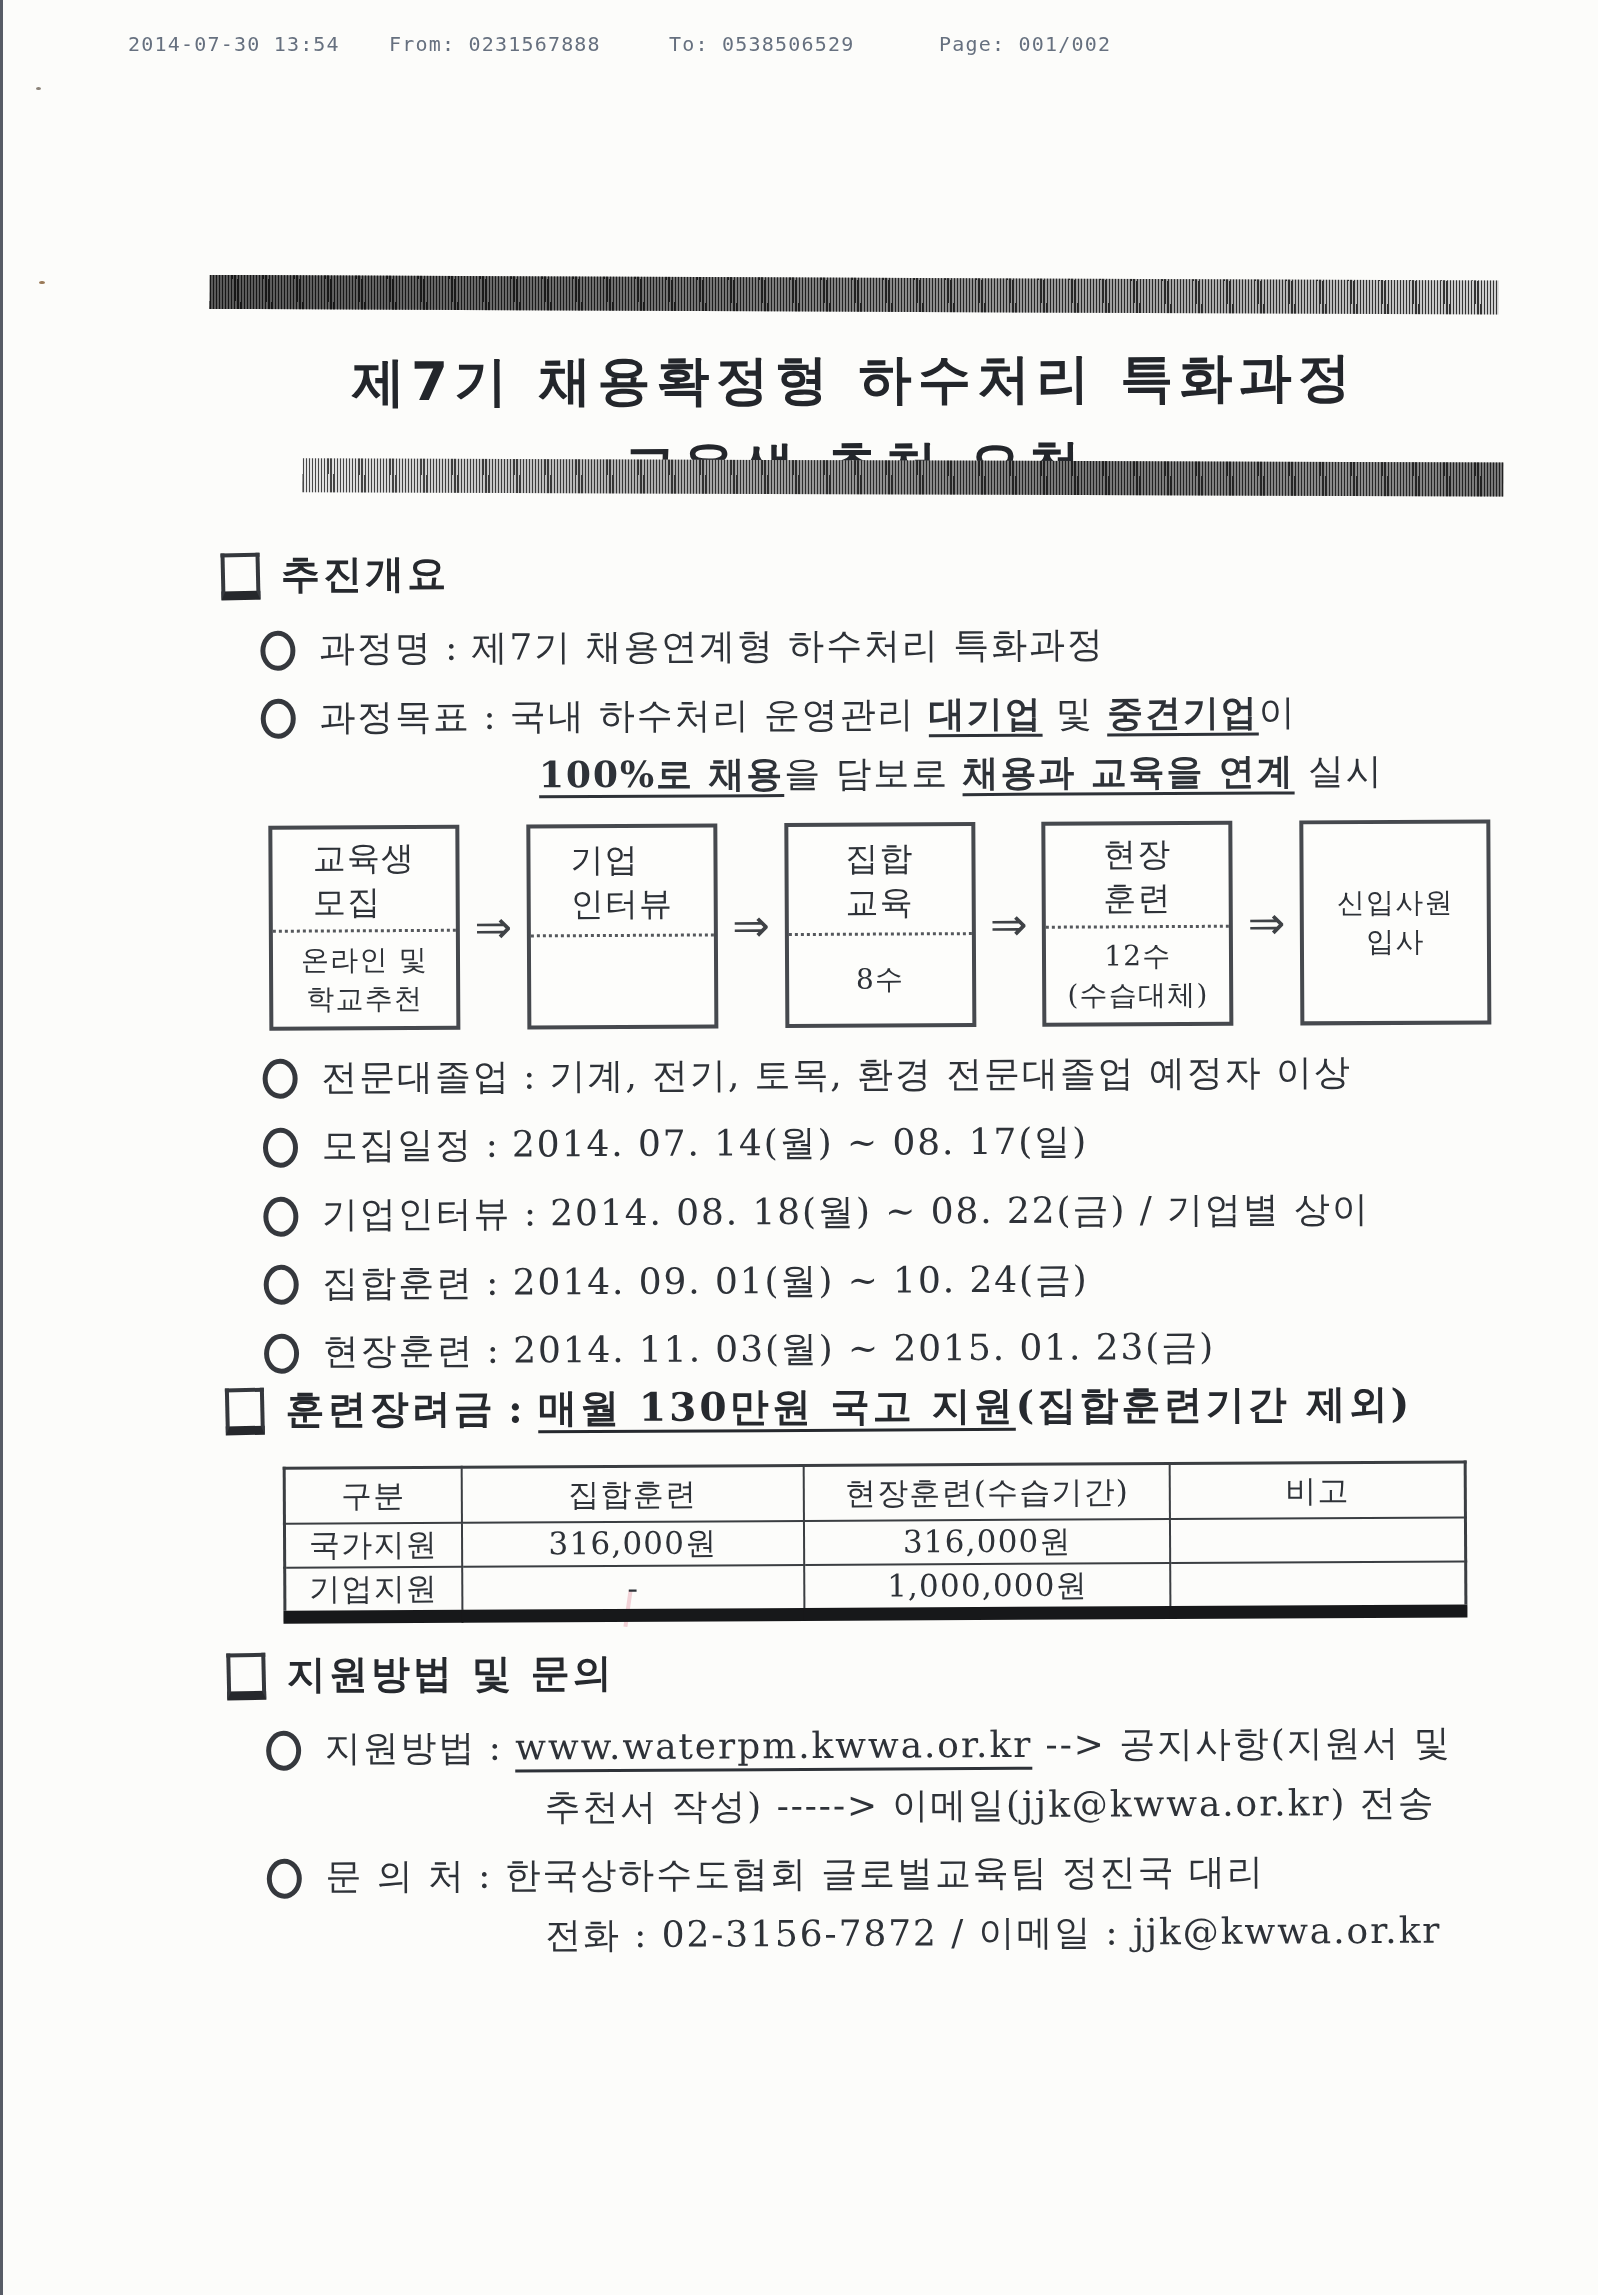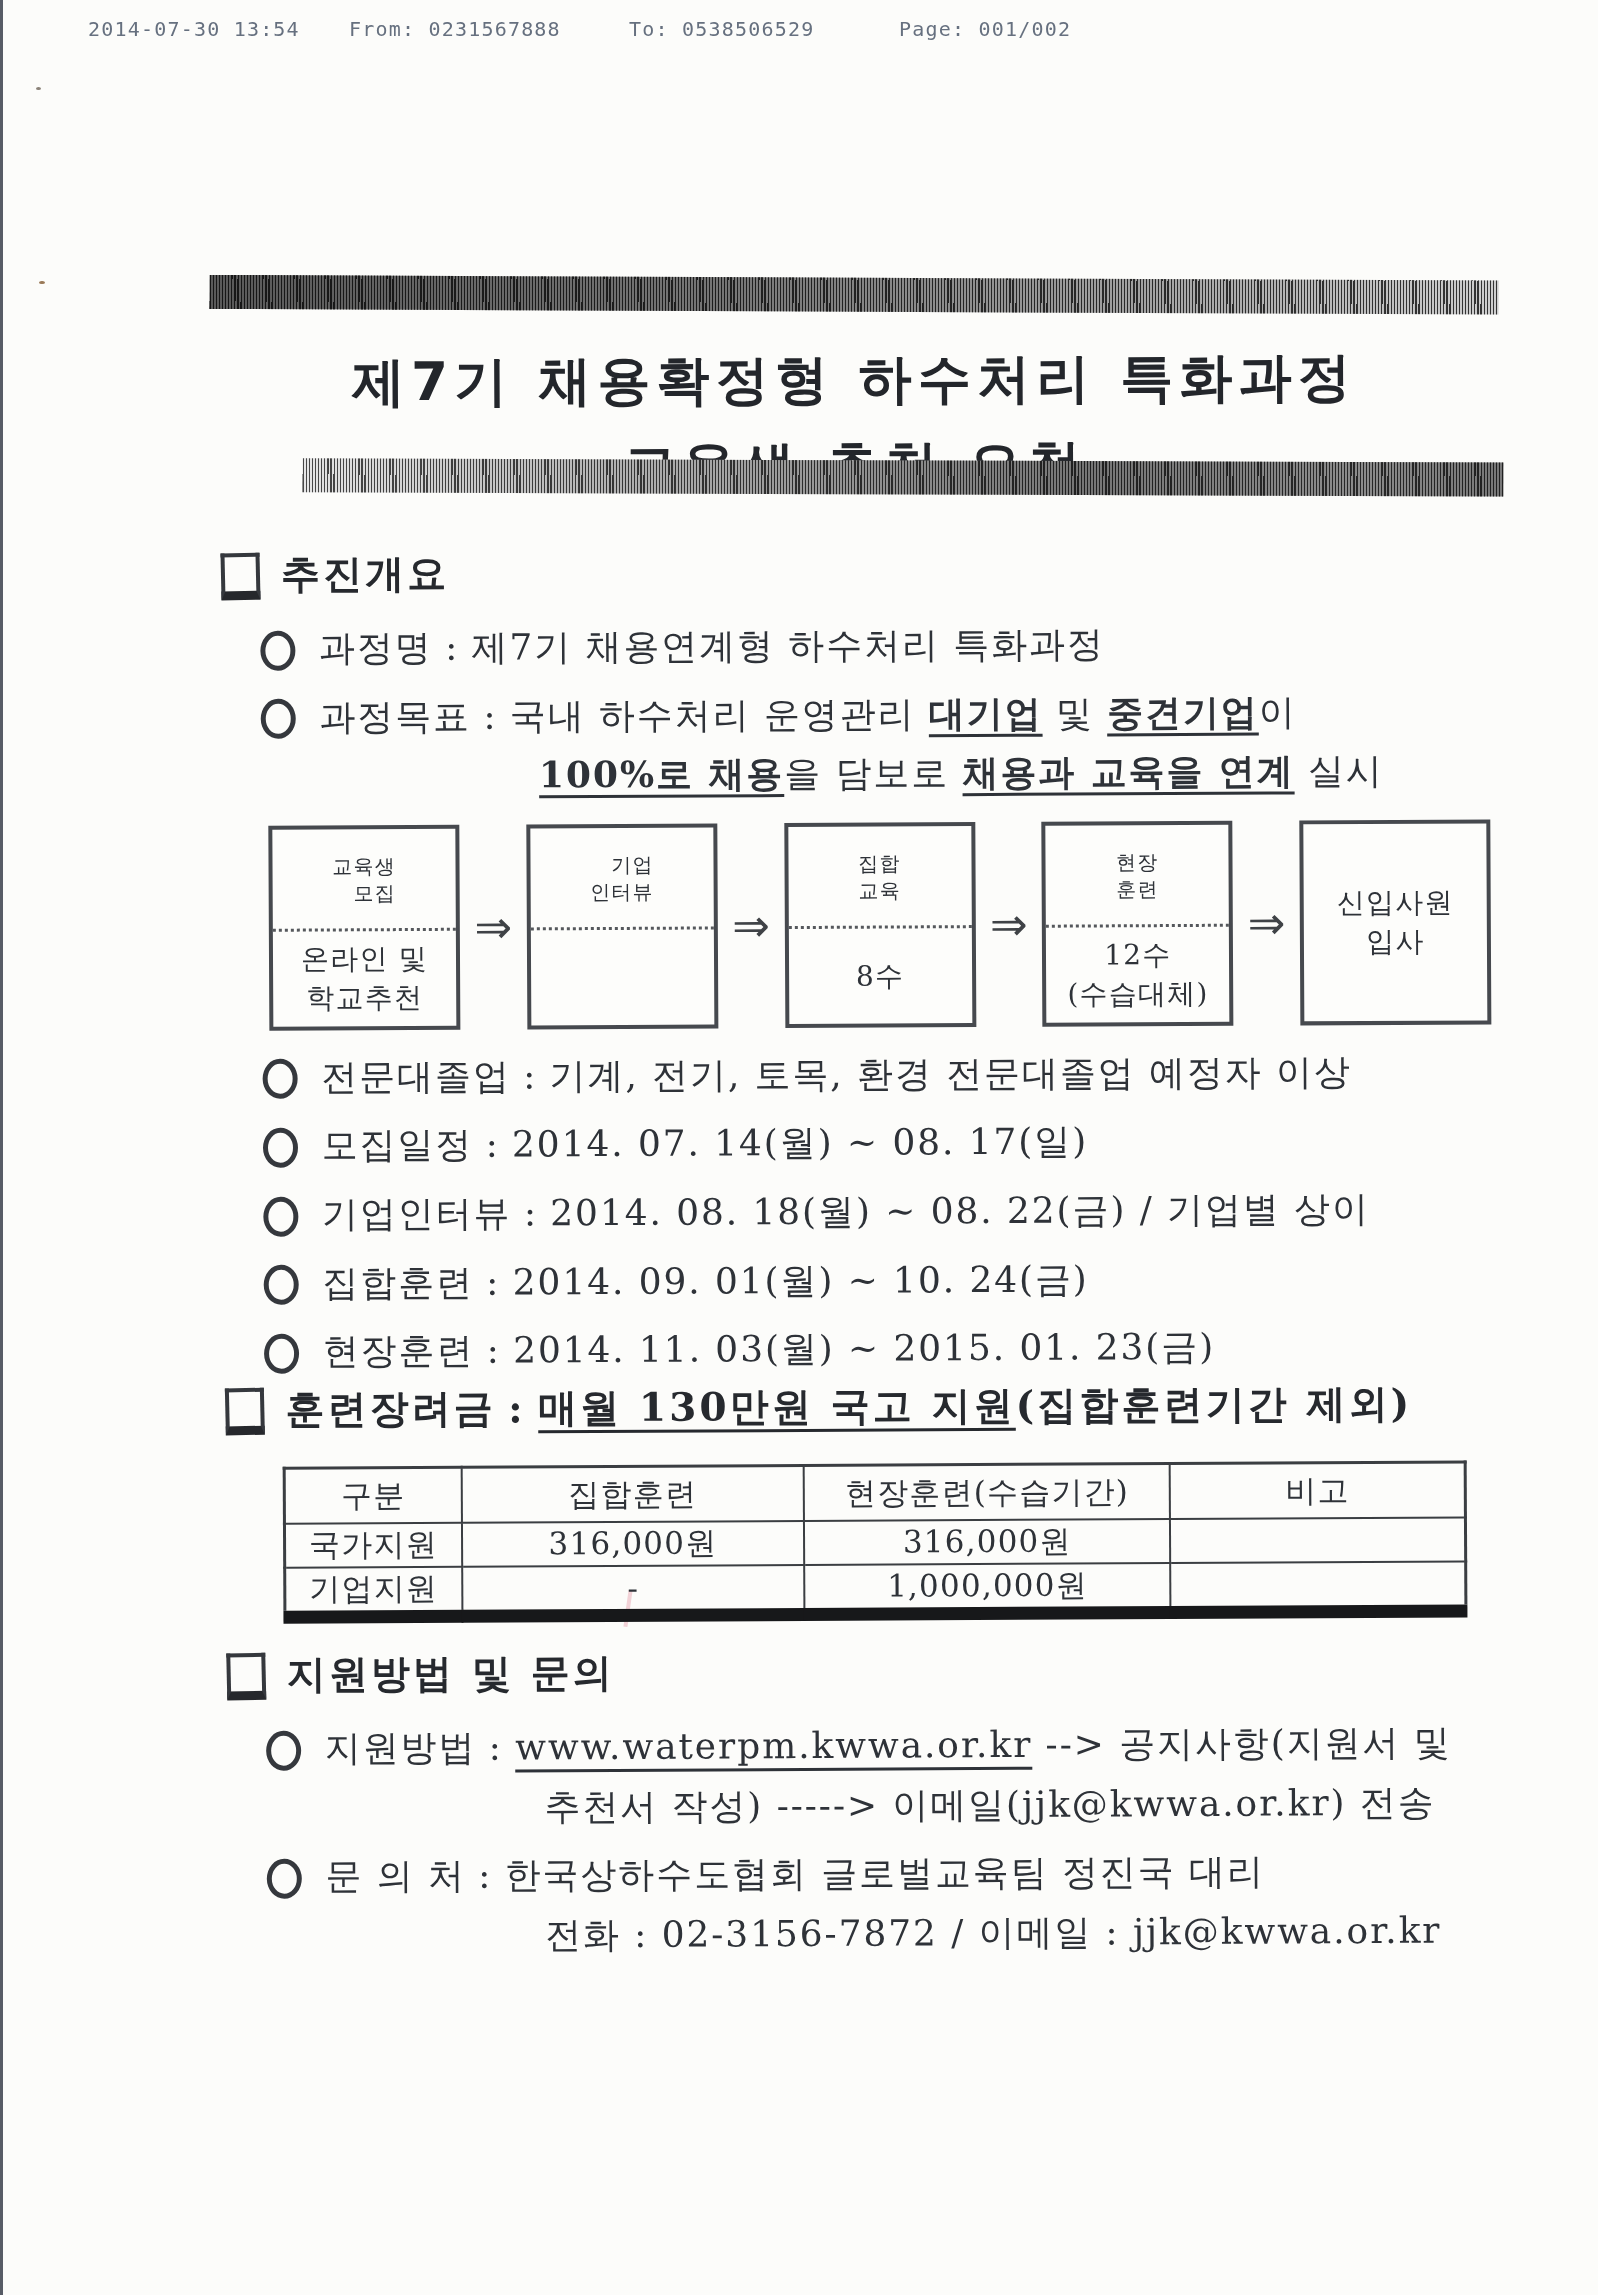--- a/index.html
+++ b/index.html
@@ -11,21 +11,21 @@
   }
   
   .edge-line{position:absolute;left:0;top:0;width:3.1px;height:100%;background:#39404b;opacity:.85;}
   .speck1{position:absolute;left:36px;top:87px;width:5px;height:3.1px;background:#8a8278;border-radius:50%;}
   .speck2{position:absolute;left:39px;top:281px;width:5.6px;height:3.1px;background:#9a7a58;border-radius:50%;}
   .pink-mark{position:absolute;left:626px;top:1590px;width:3.7px;height:37px;background:#e8a7b4;opacity:.5;transform:rotate(8deg);}
 
   
   .fax-header{position:absolute;top:17.4px;left:0;width:100%;height:27px;
     font-family:"DejaVu Sans Mono","Liberation Mono",monospace;font-size:20px;color:#66707f;letter-spacing:1.2px;}
-  .fax-header span{position:absolute;top:0;white-space:nowrap;}
+  .fax-header span{position:absolute;top:15px;white-space:nowrap;margin-left:40px;}
   .fh-dt{left:88px;} .fh-from{left:349px;} .fh-to{left:629px;} .fh-page{left:899px;}
 
   
   .doc{position:absolute;inset:0;transform:rotate(-0.3deg);}
 
   .bar{position:absolute;height:34px;}
   .bar-top{left:214px;top:278px;width:1289px;transform:rotate(0.55deg);
     background:
       repeating-linear-gradient(90deg, rgba(12,12,12,.78) 0 1.2px, rgba(255,255,255,.16) 1.2px 3.1px),
       linear-gradient(90deg,#3a3a3a 0%,#5c5c5c 40%,#909090 72%,#c6c6c6 100%);}
@@ -51,22 +51,22 @@
   .b-line{display:flex;align-items:flex-start;font-size:36px;line-height:1.2;letter-spacing:1.9px;margin-top:25px;}
   .circle{flex:0 0 auto;width:25px;height:30px;border:5.6px solid #35383d;border-radius:50%;margin:3.7px 23.6px 0 39px;}
   .b-label{white-space:nowrap;}
   .colon{padding:0 12.4px;}
   .cont-line{margin:16px 0 0 317px;font-size:36px;letter-spacing:1.9px;line-height:1.2;}
   .bu{font-weight:bold;text-decoration:underline;text-decoration-thickness:3.1px;text-underline-offset:7.5px;}
 
   
   .flow{display:flex;justify-content:space-between;align-items:stretch;margin:27px 0 0 46px;width:1222px;height:205px;}
   .fbox{box-sizing:border-box;width:191px;border:4.3px solid #46494e;display:flex;flex-direction:column;background:#fdfdfb;}
-  .fbox-top{min-height:82px;display:flex;align-items:center;justify-content:center;text-align:right;
-    font-size:20px;line-height:1.35;white-space:pre-line;border-bottom:3.1px dotted #55585c;padding:10px 2.5px 7.5px;letter-spacing:1.2px;}
+  .fbox-top{min-height:82px;display:flex;align-items:center;justify-content:center;text-align:left;
+    font-size:33px;line-height:1.35;white-space:pre-line;border-bottom:3.1px dotted #55585c;padding:10px 2.5px 7.5px;letter-spacing:1.2px;}
   .fbox-bot{flex:1;display:flex;align-items:center;justify-content:center;text-align:center;
     font-size:28px;line-height:1.4;white-space:pre-line;padding:7.5px 2.5px;letter-spacing:1.2px;}
   .farrow{flex:1;display:flex;align-items:center;justify-content:center;
     font-family:"DejaVu Sans","Liberation Sans",sans-serif;font-size:45px;color:#3f4246;}
 
   
   .u-heavy{text-decoration:underline;text-decoration-thickness:3.1px;text-underline-offset:8.7px;}
   .money-table{margin:30px 0 0 57px;width:1184px;border-collapse:collapse;font-size:31px;letter-spacing:1.2px;
     border:3.7px solid #3b3e42;border-bottom:13.7px solid #17181a;}
   .money-table th,.money-table td{border:2.5px solid #3b3e42;text-align:center;font-weight:normal;padding:0;}

